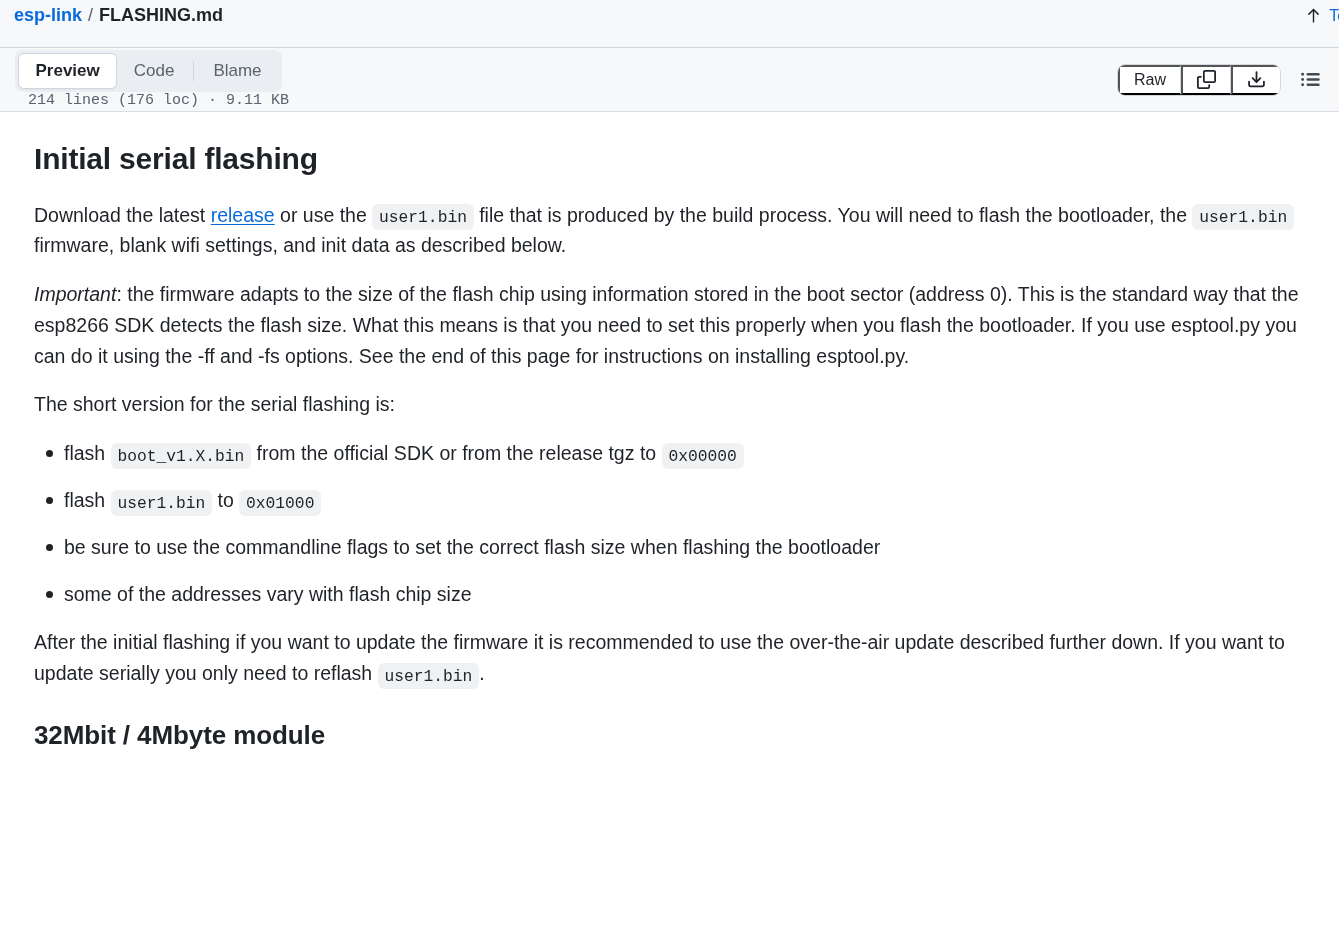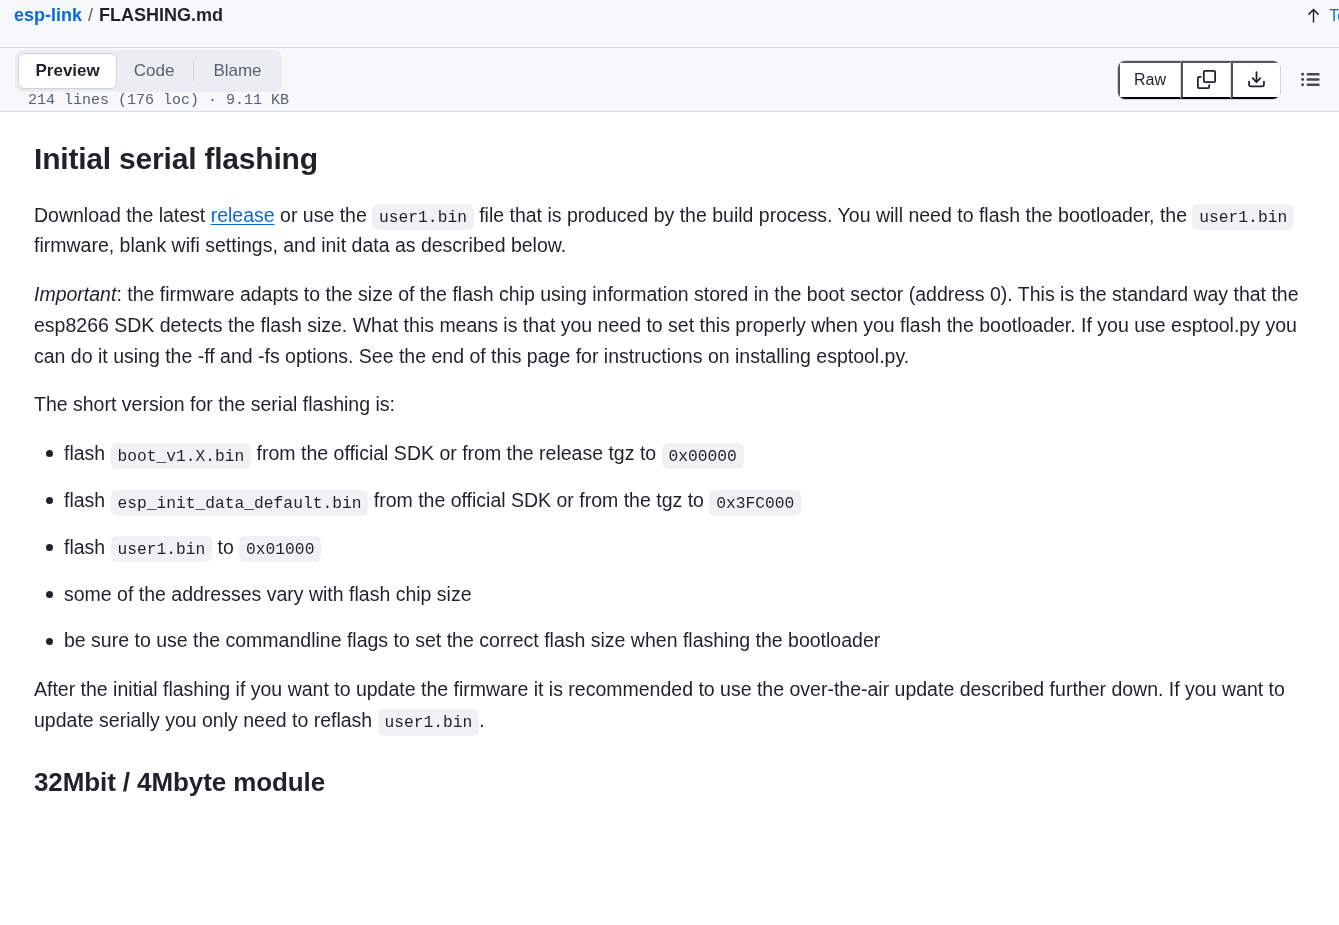--- a/index.html
+++ b/index.html
@@ -118,21 +118,21 @@
   }
 
   .toolbar-right{display:flex;align-items:center;gap:14px;}
   .btn-group{
     display:inline-flex;
     align-items:stretch;
     border:1px solid var(--border);
     border-radius:8px;
     background:var(--btn-bg);
     overflow:hidden;
-    height:40px;
+    height:32px;
   }
   .btn-group > *{
     display:inline-flex;
     align-items:center;
     justify-content:center;
     padding:0 14px;
     cursor:pointer;
     border-right:1px solid var(--border);
     color:var(--fg);
     font-size:16px;
@@ -276,31 +276,28 @@
     <em>Important</em><span>: the firmware adapts to the size of the flash chip using information stored in the boot sector (address 0). This is the standard way that the esp8266 SDK detects the flash size. What this means is that you need to set this properly when you flash the bootloader. If you use esptool.py you can do it using the -ff and -fs options. See the end of this page for instructions on installing esptool.py.</span>
   </p>
 
   <p>The short version for the serial flashing is:</p>
 
   <ul class="md-list spacer-list">
     <li>
       <span>flash </span><code>boot_v1.X.bin</code><span> from the official SDK or from the release tgz to </span><code>0x00000</code>
     </li>
     <li>
-      <span>flash </span><code>esp_init_data_default.bin</code><span> from the official SDK or from the tgz to </span><code>0x3FC000</code>
+      <span>flash </span><code>user1.bin</code><span> to </span><code>0x01000</code>
     </li>
     <li>
-      <span>flash </span><code>user1.bin</code><span> to </span><code>0x01000</code>
+      <span>be sure to use the commandline flags to set the correct flash size when flashing the bootloader</span>
     </li>
     <li>
       <span>some of the addresses vary with flash chip size</span>
     </li>
-    <li>
-      <span>be sure to use the commandline flags to set the correct flash size when flashing the bootloader</span>
-    </li>
   </ul>
 
   <p>
     <span>After the initial flashing if you want to update the firmware it is recommended to use the over-the-air update described further down. If you want to update serially you only need to reflash </span><code>user1.bin</code><span>.</span>
   </p>
 
   <h2>32Mbit / 4Mbyte module</h2>
 
 </div>
 

